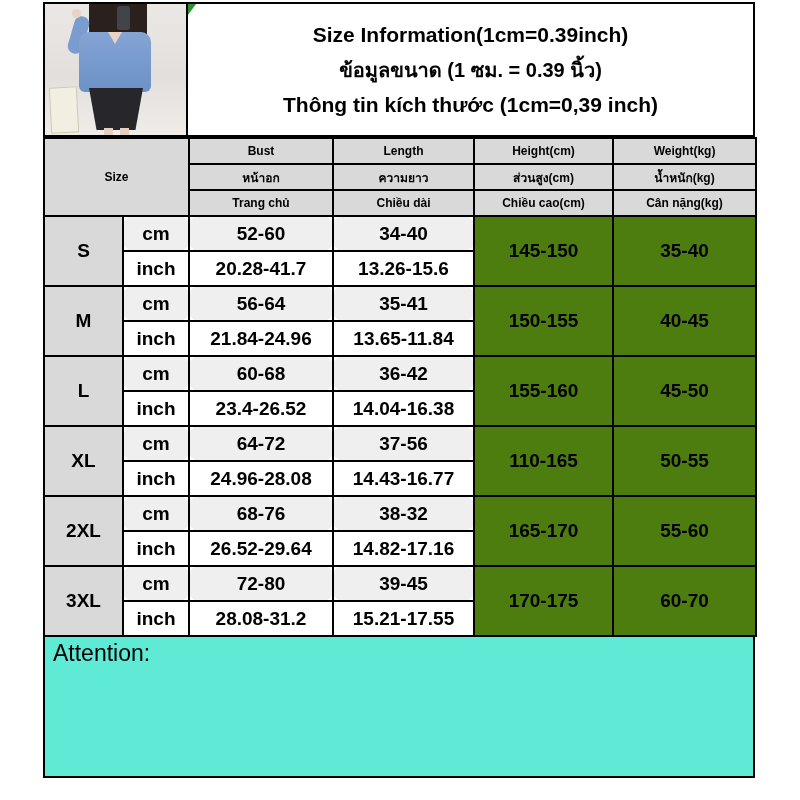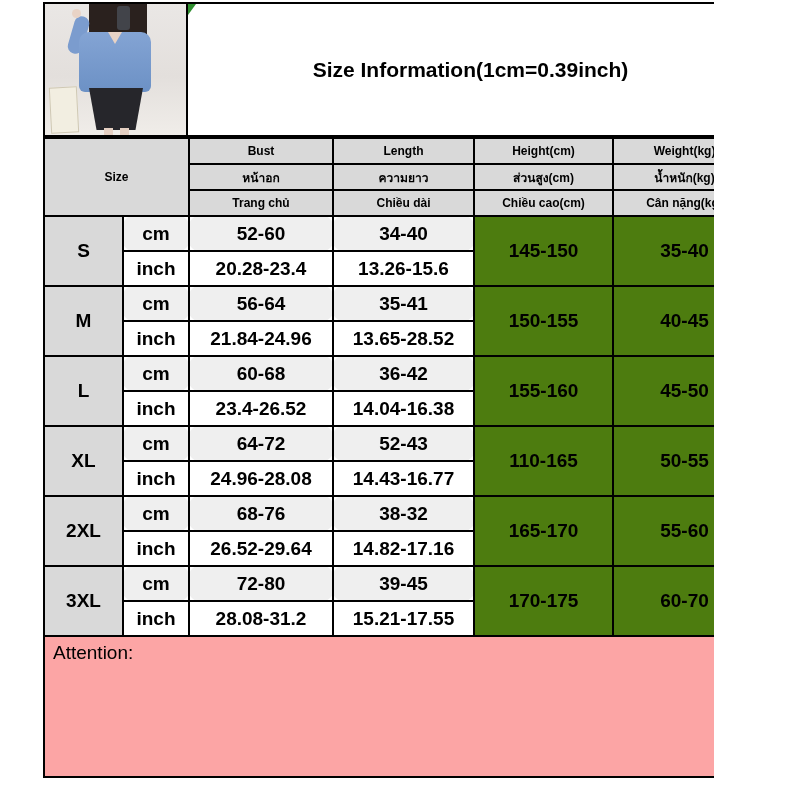--- a/index.html
+++ b/index.html
@@ -1,20 +1,20 @@
 <!DOCTYPE html>
 <html><head>
 <meta charset="utf-8">
 <style>
   html,body { margin:0; padding:0; }
   body {
     width:800px; height:800px; background:#ffffff;
     font-family:"Liberation Sans", sans-serif; color:#000;
   }
-  .page { position:relative; width:714px; height:800px; background:#fff; overflow:hidden; }
+  .page { position:relative; width:800px; height:800px; background:#fff; overflow:hidden; }
   .content { position:absolute; left:43px; top:2px; width:712px; }
 
   
   .top-block { display:flex; height:135px; }
   .photo-cell {
     width:145px; min-width:145px; height:135px; box-sizing:border-box;
     border:2px solid #000; position:relative; overflow:hidden;
     background:linear-gradient(180deg,#eae7e5 0%,#e3dfdc 55%,#f0ede9 100%);
   }
   .ph-canvas { position:absolute; left:5px; bottom:2px; width:26px; height:44px;
@@ -59,21 +59,21 @@
   tr.cmrow td, tr.inchrow td { height:33px; font-size:19px; }
   td.size-cell { background:#d9d9d9; font-size:20px; }
   tr.cmrow td.u, tr.cmrow td.v { background:#efefef;border-radius:10px; }
   tr.inchrow td { background:#fff; }
   td.span2 { background:#4d7c0f; font-size:19px; }
 
   
   .attention {
     box-sizing:border-box; border:2px solid #000; border-top:none;
     min-height:141px; padding:3px 8px 6px 8px;
-    font-size:19px; line-height:26px; text-align:left; background:#fca5a5;
+    font-size:23px; line-height:26px; text-align:left; background:#5eead4;
   }
   .attention .line { white-space:pre-line; }
 </style>
 </head>
 <body>
 
 <div class="page">
   <div class="content">
 
     <div class="top-block">
@@ -85,20 +85,22 @@
         <div class="ph-shirt"></div>
         <div class="ph-vneck"></div>
         <div class="ph-phone"></div>
         <div class="ph-skirt"></div>
         <div class="ph-leg ph-leg-l"></div>
         <div class="ph-leg ph-leg-r"></div>
       </div>
       <div class="title-cell">
         <div class="corner-marker"></div>
         <div class="title-en">Size Information(1cm=0.39inch)</div>
+        <div class="title-th">ข้อมูลขนาด (1 ซม. = 0.39 นิ้ว)</div>
+        <div class="title-vi">Thông tin kích thước (1cm=0,39 inch)</div>
       </div>
     </div>
 
     <table class="size-table">
       <colgroup>
         <col style="width:79px">
           <col style="width:66px">
           <col style="width:144px">
         <col style="width:141px">
           <col style="width:139px">
@@ -128,57 +130,57 @@
         <tr class="cmrow">
           <td class="size-cell" rowspan="2">S</td>
           <td class="u">cm</td>
           <td class="v">52-60</td>
           <td class="v">34-40</td>
           <td class="span2" rowspan="2">145-150</td>
           <td class="span2" rowspan="2">35-40</td>
         </tr>
         <tr class="inchrow">
           <td>inch</td>
-          <td>20.28-23.4</td>
+          <td>20.28-41.7</td>
           <td>13.26-15.6</td>
         </tr>
 
         <tr class="cmrow">
           <td class="size-cell" rowspan="2">M</td>
           <td class="u">cm</td>
           <td class="v">56-64</td>
           <td class="v">35-41</td>
           <td class="span2" rowspan="2">150-155</td>
           <td class="span2" rowspan="2">40-45</td>
         </tr>
         <tr class="inchrow">
           <td>inch</td>
           <td>21.84-24.96</td>
-          <td>13.65-28.52</td>
+          <td>13.65-11.84</td>
         </tr>
 
         <tr class="cmrow">
           <td class="size-cell" rowspan="2">L</td>
           <td class="u">cm</td>
           <td class="v">60-68</td>
           <td class="v">36-42</td>
           <td class="span2" rowspan="2">155-160</td>
           <td class="span2" rowspan="2">45-50</td>
         </tr>
         <tr class="inchrow">
           <td>inch</td>
           <td>23.4-26.52</td>
           <td>14.04-16.38</td>
         </tr>
 
         <tr class="cmrow">
           <td class="size-cell" rowspan="2">XL</td>
           <td class="u">cm</td>
           <td class="v">64-72</td>
-          <td class="v">52-43</td>
+          <td class="v">37-56</td>
           <td class="span2" rowspan="2">110-165</td>
           <td class="span2" rowspan="2">50-55</td>
         </tr>
         <tr class="inchrow">
           <td>inch</td>
           <td>24.96-28.08</td>
           <td>14.43-16.77</td>
         </tr>
 
         <tr class="cmrow">

